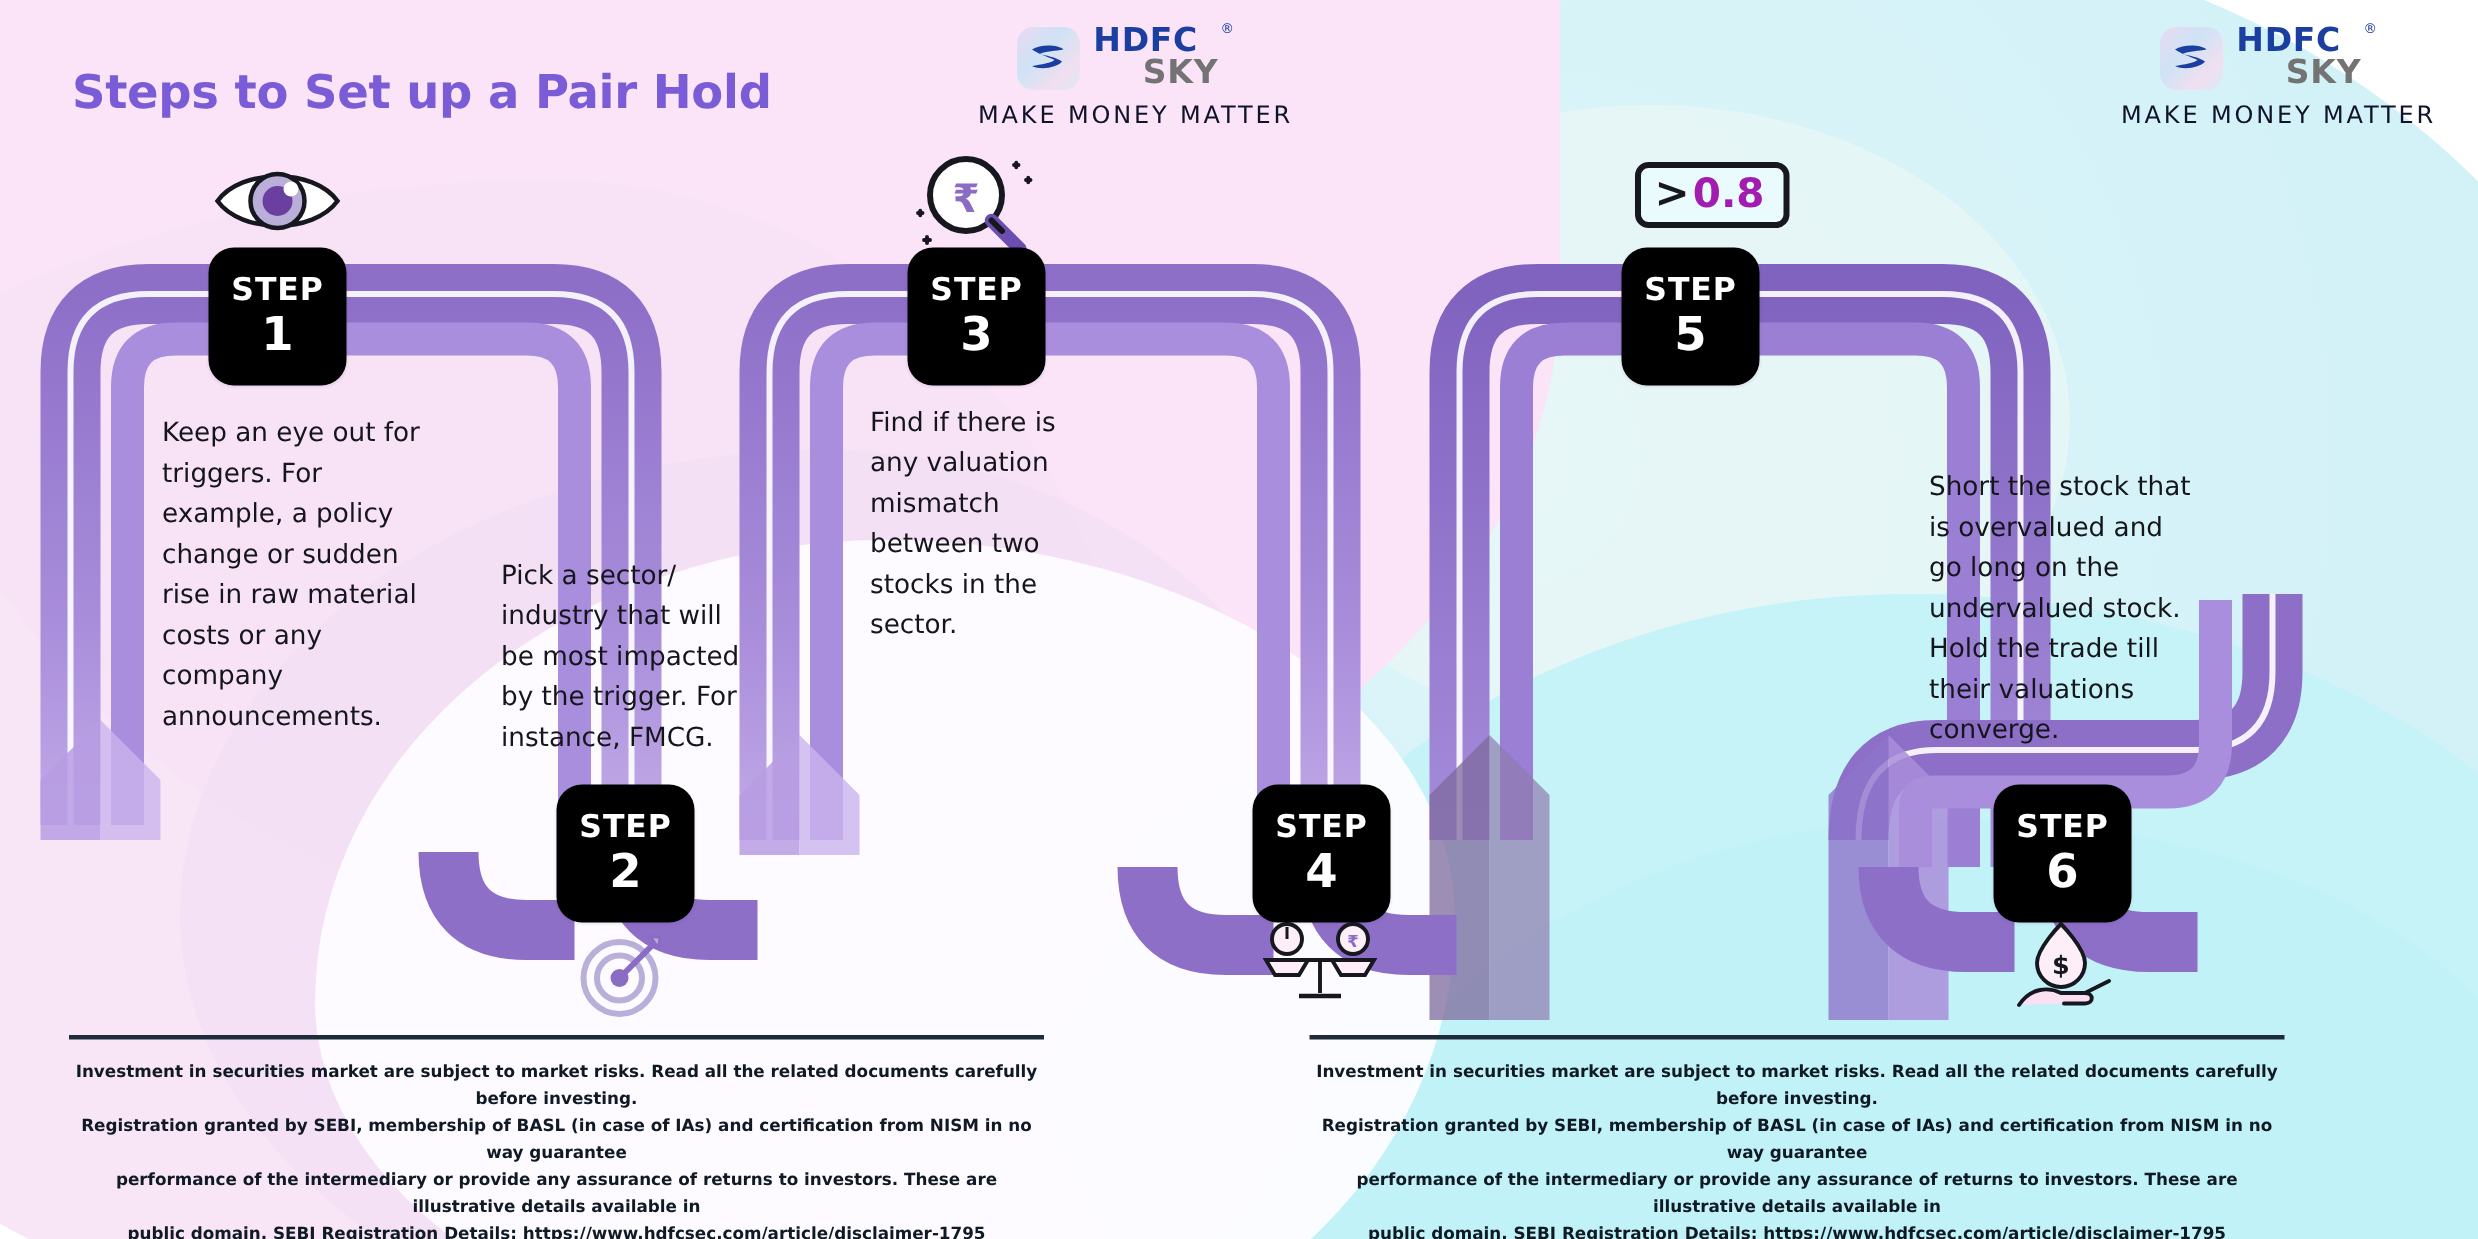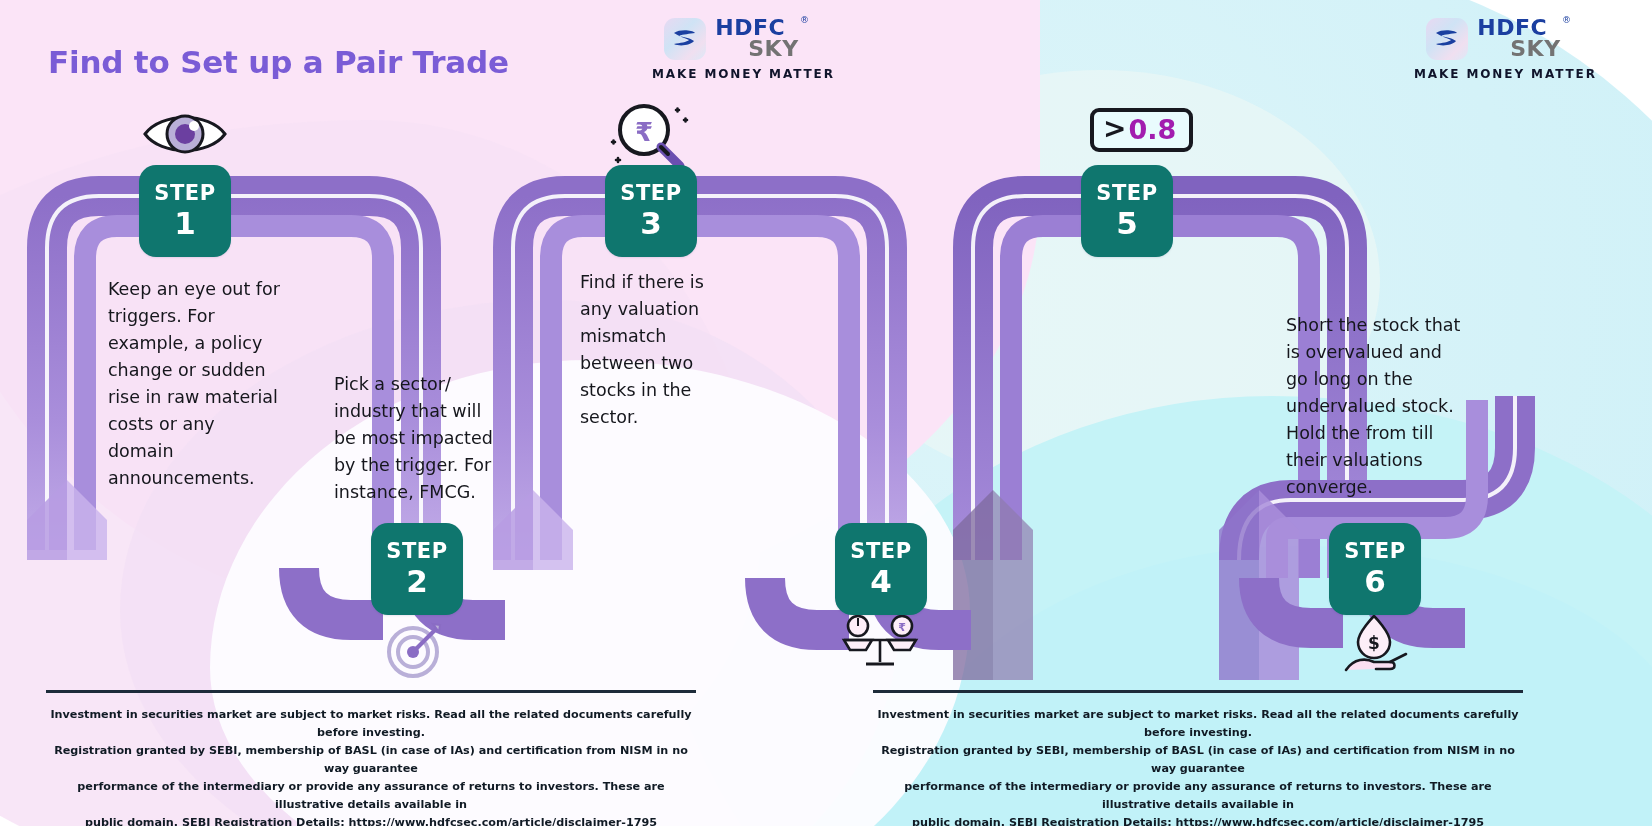--- a/index.html
+++ b/index.html
@@ -92,32 +92,32 @@
     position: absolute; left: 50%; top: 50%;
     transform: translate(-50%,-50%);
   }
   .logo-words { display: flex; flex-direction: column; line-height: .94; }
   .logo-hdfc { font-size: 22px; font-weight: 700; color: #1b3fa0; letter-spacing: .5px;
     font-family: "DejaVu Sans", sans-serif; position: relative; }
   .logo-sky { font-size: 22px; font-weight: 700; color: #737373; letter-spacing: .5px;
     font-family: "DejaVu Sans", sans-serif; margin-left: 33px; }
   .logo-reg { position: absolute; right: -11px; top: -2px; font-size: 9px; font-weight: 400; }
   .logo-tag {
-    margin-top: 7px; font-size: 12px; font-weight: 700; letter-spacing: 1.9px;
+    margin-top: 7px; font-size: 16px; font-weight: 400; letter-spacing: 1.9px;
     color: #10142b; font-family: "DejaVu Sans", sans-serif; padding-left: 24px;
   }
 
   
   .ribbon-layer { position: absolute; inset: 0; pointer-events: none; }
 
   
   .step-badge {
     position: absolute;
     width: 92px; height: 92px;
-    background: #0f766e;
+    background: #000000;
     border-radius: 17px;
     display: flex; flex-direction: column;
     align-items: center; justify-content: center;
     color: #ffffff;
     box-shadow: 0 1px 2px rgba(70,40,110,.10);
   }
   .step-badge .lbl {
     font-size: 21px; font-weight: 700; letter-spacing: .6px; line-height: 1;
     font-family: "DejaVu Sans", sans-serif;
   }
@@ -177,21 +177,21 @@
     <div class="blob blob-cyan-big"></div>
     <div class="blob blob-mint-pale"></div>
     <div class="blob blob-cyan-deep"></div>
     <div class="blob blob-cyan-bottom"></div>
     <div class="blob blob-pink-left"></div>
     <div class="blob blob-pink-soft"></div>
     <div class="blob blob-lilac"></div>
     <div class="blob blob-white"></div>
   </div>
 
-  <div class="page-title">Find to Set up a Pair Trade</div>
+  <div class="page-title">Steps to Set up a Pair Hold</div>
 
   <div class="logo" style="left:628px; top:18px;">
     <div class="logo-row">
       <div class="logo-mark">
         <svg class="swoosh" width="30" height="30" viewBox="0 0 30 30">
           <path d="M4 9 C10 5, 22 6, 25 9 C20 10, 13 10, 9 12 C13 13, 20 14, 24 17
                    C21 21, 10 23, 4 20 C10 19, 17 18, 19 16 C15 14, 8 12, 4 9 Z" fill="#1b3fa0"></path>
         </svg>
       </div>
       <div class="logo-words">
@@ -348,29 +348,29 @@
   </div>
   <div class="step-badge" style="left:1081px; top:165px;">
     <span class="lbl">STEP</span>
     <span class="num">5</span>
   </div>
   <div class="step-badge" style="left:1329px; top:523px;">
     <span class="lbl">STEP</span>
     <span class="num">6</span>
   </div>
 
-  <div class="step-text" style="left:108px; top:276px;  width:172px;">Keep an eye out for triggers. For example, a policy change or sudden rise in raw material costs or any domain announcements.</div>
+  <div class="step-text" style="left:108px; top:276px;  width:172px;">Keep an eye out for triggers. For example, a policy change or sudden rise in raw material costs or any company announcements.</div>
 
   <div class="step-text" style="left:580px; top:269px;  width:128px;">Find if there is any valuation mismatch between two stocks in the sector.</div>
 
   <div class="step-text" style="left:334px; top:371px;  width:168px;">Pick a sector/ industry that will be most impacted by the trigger. For instance, FMCG.</div>
 
 
 
-  <div class="step-text" style="left:1286px; top:312px; width:178px;">Short the stock that is overvalued and go long on the undervalued stock. Hold the from till their valuations converge.</div>
+  <div class="step-text" style="left:1286px; top:312px; width:178px;">Short the stock that is overvalued and go long on the undervalued stock. Hold the trade till their valuations converge.</div>
 
   <div class="disclaimer" style="left:46px; top:690px; width:650px;">
     <div class="rule"></div>
     <div class="txt">Investment in securities market are subject to market risks. Read all the related documents carefully before investing.
 Registration granted by SEBI, membership of BASL  (in case of IAs) and certification from NISM in no way guarantee
 performance of the intermediary or provide any assurance of returns to investors. These are illustrative details available in
 public domain. SEBI Registration Details: https://www.hdfcsec.com/article/disclaimer-1795</div>
   </div>
 
   <div class="disclaimer" style="left:873px; top:690px; width:650px;">

